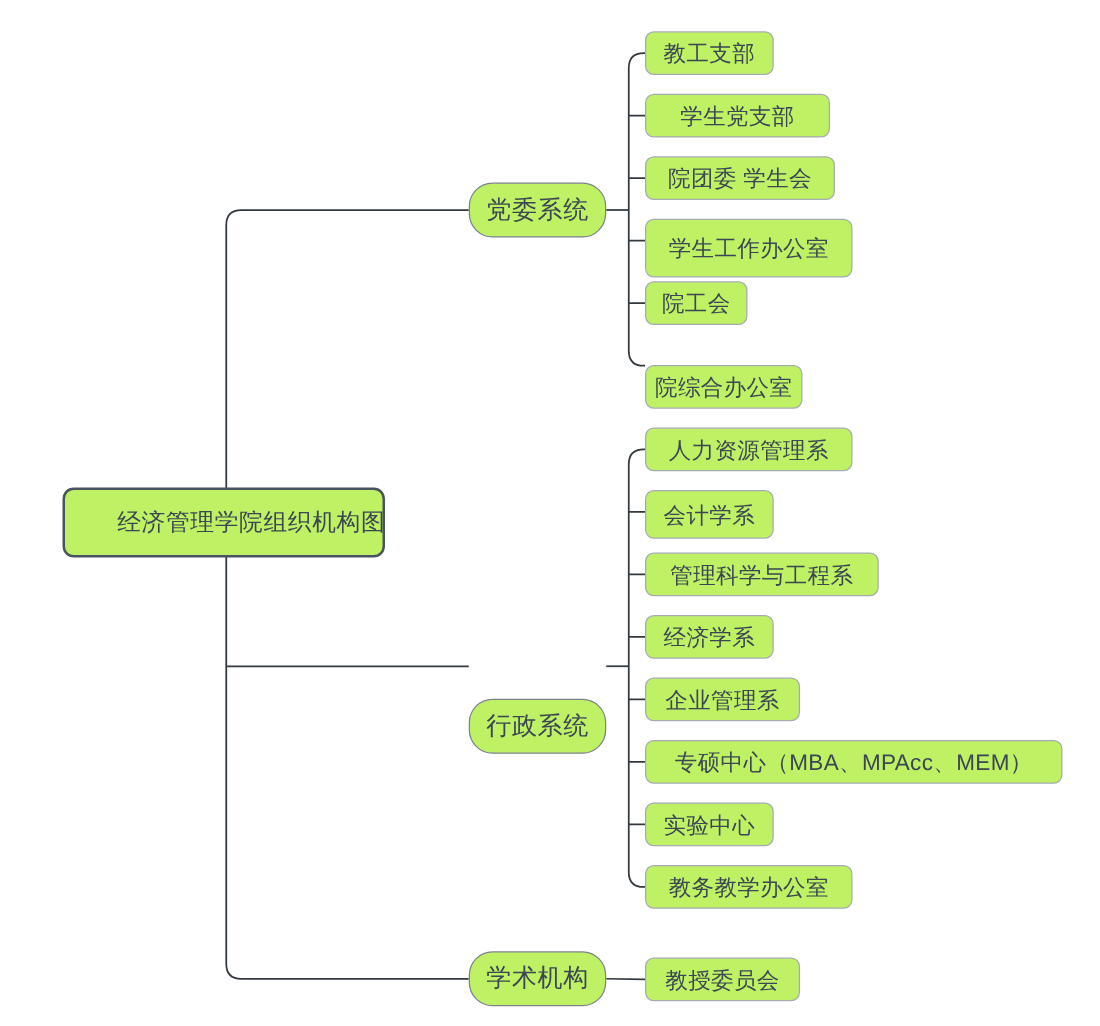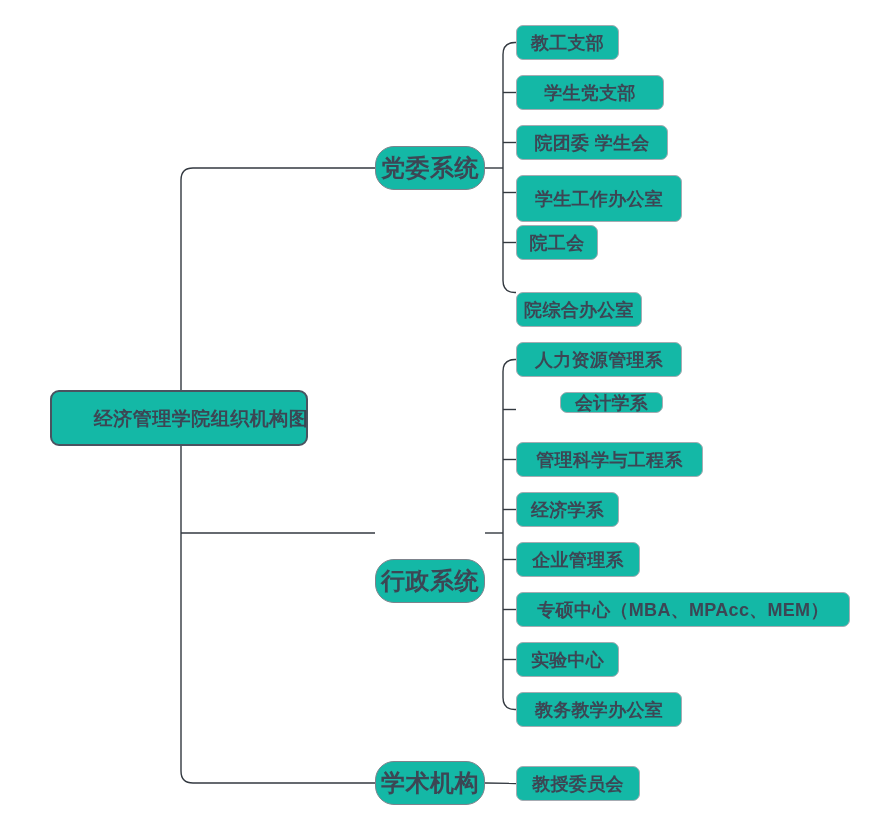--- a/index.html
+++ b/index.html
@@ -25,39 +25,38 @@
     width: 880px;
     height: 821px;
     pointer-events: none;
   }
   .node {
     position: absolute;
     box-sizing: border-box;
     display: flex;
     align-items: center;
     justify-content: center;
-    background: #14b8a6;
+    background: #bef264;
     white-space: nowrap;
     line-height: 1;
-    font-weight: bold;
   }
   .node-root {
     border: 2px solid #4a5360;
     border-radius: 9px;
     color: #3c4654;
     font-size: 19px;
     height: 56px;
     letter-spacing: 0.5px;
     padding-left: 44px;
   }
   .node-branch {
     border: 1px solid #7d838c;
     border-radius: 19px;
     color: #3c4654;
-    font-size: 24px;
+    font-size: 20px;
     height: 44px;
     letter-spacing: 0.5px;
   }
   .node-leaf {
     border: 1px solid #a6abb2;
     border-radius: 7px;
     color: #3c4654;
     font-size: 18px;
     height: 35px;
     letter-spacing: 0.3px;
@@ -93,21 +92,21 @@
       <div class="node node-root" style="left: 50px; top: 390px; width: 258px; height: 56px;">经济管理学院组织机构图</div>
       <div class="node node-branch" style="left: 375px; top: 146px; width: 110px; height: 44px;">党委系统</div>
       <div class="node node-leaf" style="left: 516px; top: 25px; width: 103px; height: 35px;">教工支部</div>
       <div class="node node-leaf" style="left: 516px; top: 75px; width: 148px; height: 35px;">学生党支部</div>
       <div class="node node-leaf" style="left: 516px; top: 125px; width: 152px; height: 35px;">院团委 学生会</div>
       <div class="node node-leaf" style="left: 516px; top: 175px; width: 166px; height: 47px;">学生工作办公室</div>
       <div class="node node-leaf" style="left: 516px; top: 225px; width: 82px; height: 35px;">院工会</div>
       <div class="node node-leaf" style="left: 516px; top: 292px; width: 126px; height: 35px;">院综合办公室</div>
       <div class="node node-branch" style="left: 375px; top: 511px; width: 110px; height: 44px; margin-top: 48px;">行政系统</div>
       <div class="node node-leaf" style="left: 516px; top: 342px; width: 166px; height: 35px;">人力资源管理系</div>
-      <div class="node node-leaf" style="left: 516px; top: 392px; width: 103px; height: 21px; margin-left: 44px;">会计学系</div>
+      <div class="node node-leaf" style="left: 516px; top: 392px; width: 103px; height: 39px;">会计学系</div>
       <div class="node node-leaf" style="left: 516px; top: 442px; width: 187px; height: 35px;">管理科学与工程系</div>
       <div class="node node-leaf" style="left: 516px; top: 492px; width: 103px; height: 35px;">经济学系</div>
       <div class="node node-leaf" style="left: 516px; top: 542px; width: 124px; height: 35px;">企业管理系</div>
       <div class="node node-leaf" style="left: 516px; top: 592px; width: 334px; height: 35px;">专硕中心（MBA、MPAcc、MEM）</div>
       <div class="node node-leaf" style="left: 516px; top: 642px; width: 103px; height: 35px;">实验中心</div>
       <div class="node node-leaf" style="left: 516px; top: 692px; width: 166px; height: 35px;">教务教学办公室</div>
       <div class="node node-branch" style="left: 375px; top: 761px; width: 110px; height: 44px;">学术机构</div>
       <div class="node node-leaf" style="left: 516px; top: 766px; width: 124px; height: 35px;">教授委员会</div>
     </div>
 

